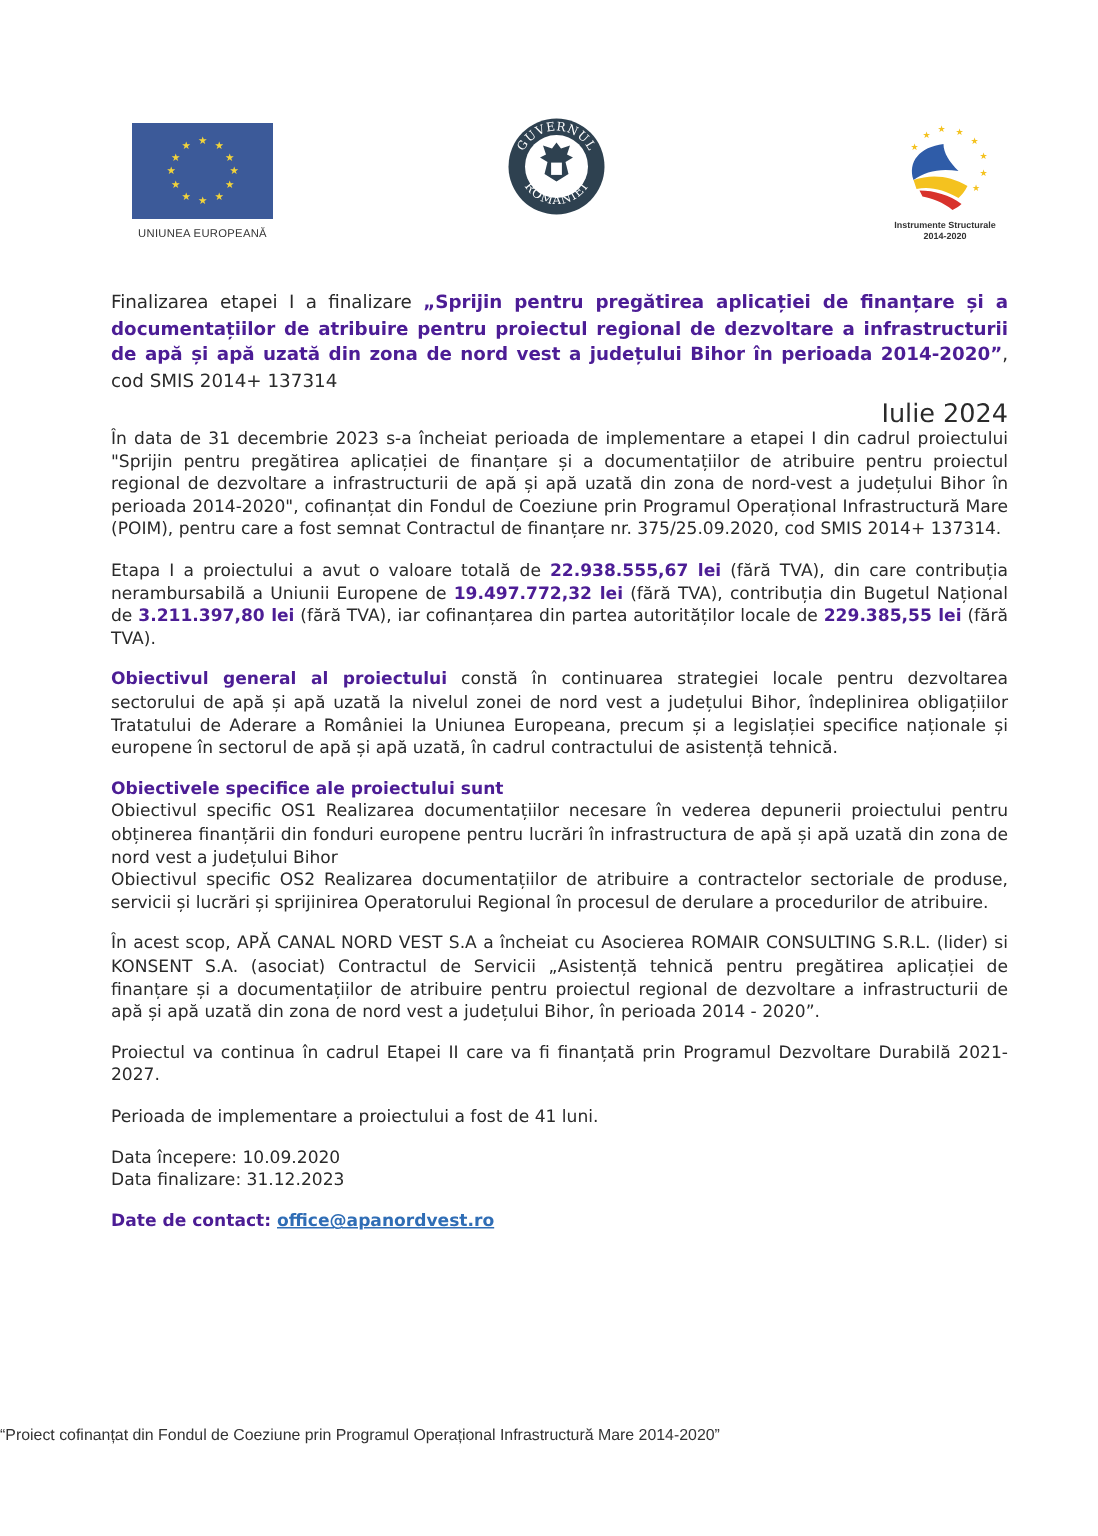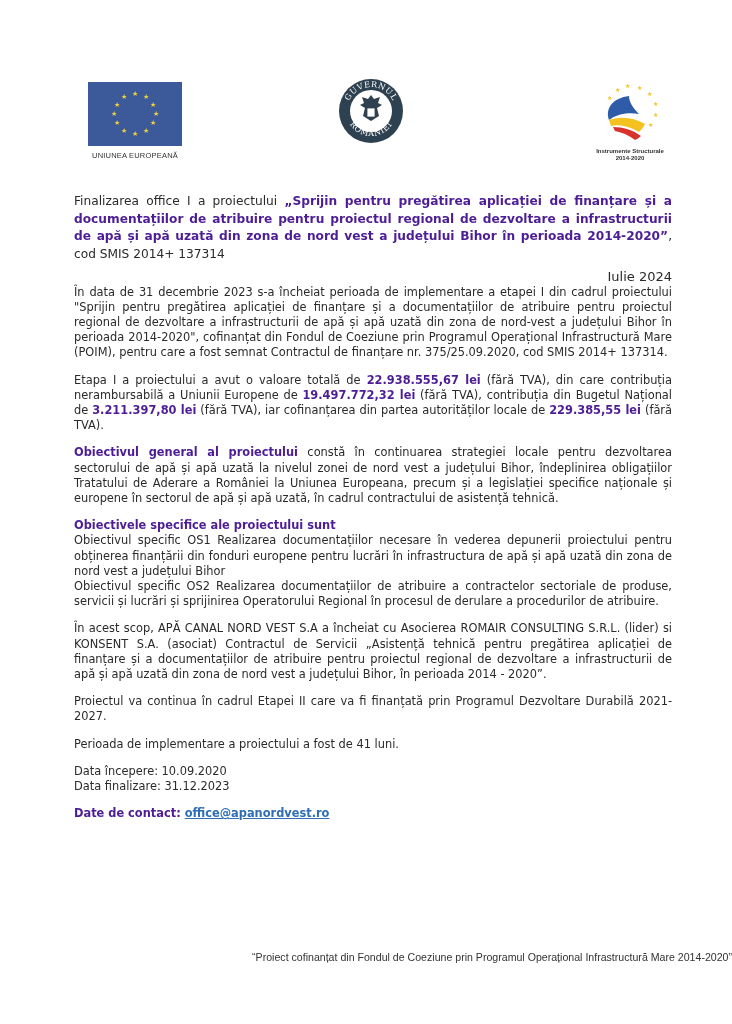--- a/index.html
+++ b/index.html
@@ -12,27 +12,27 @@
   .eu-flag { width: 94px; height: 64px; background: #3c5a99; position: relative; }
   .eu-flag .star { position: absolute; color: #f2d33a; font-size: 7px; line-height: 7px; }
   .eu-label { font-family: "Liberation Sans", sans-serif; font-size: 7.5px; color: #333; margin-top: 5px; letter-spacing: 0.2px; }
   .gov { position: absolute; left: 338px; top: 0px; width: 66px; height: 66px; }
   .is { position: absolute; left: 588px; top: 2px; width: 84px; text-align: center; }
   .is-label { font-family: "Liberation Sans", sans-serif; font-size: 6px; font-weight: bold; color: #333; line-height: 7px; margin-top: 2px; }
 
   .content { position: absolute; left: 74px; top: 193px; width: 598px; font-size: 11.4px; line-height: 15.2px; }
   .title { font-size: 12.2px; line-height: 17.6px; text-align: justify; color: #2a2a2a; }
   .title b { font-weight: bold; }
-  .date-right { text-align: right; margin-top: 6px; font-size: 13px; }
+  .date-right { text-align: right; margin-top: 6px; font-size: 17px; }
   p { margin: 0; text-align: justify; }
   .p1 { }
   .gap { margin-top: 12px; }
   b { font-weight: bold; color: #4c1d95; }
   .link { color: #2f6db5; text-decoration: underline; font-weight: bold; }
-  .footer { position: absolute; left: 0; width: 732px; top: 951px; text-align: right; font-family: "Liberation Sans", sans-serif; font-size: 10.6px; color: #333; }
+  .footer { position: absolute; left: 0; width: 732px; top: 951px; text-align: left; font-family: "Liberation Sans", sans-serif; font-size: 10.6px; color: #333; }
 </style>
 </head>
 <body>
 
 <div class="logo-row">
   <div class="eu">
     <div class="eu-flag">
       <span class="star" style="left:44px;top:9px">★</span>
       <span class="star" style="left:55px;top:12px">★</span>
       <span class="star" style="left:62px;top:20px">★</span>
@@ -82,21 +82,21 @@
     </svg>
     <div class="is-label">
       <div>Instrumente Structurale</div>
       <div>2014-2020</div>
     </div>
   </div>
 </div>
 
 <div class="content">
   <div class="title">
-    <span>Finalizarea office I a proiectului </span><b>„Sprijin pentru pregătirea aplicației de finanțare și a documentațiilor de atribuire pentru proiectul regional de dezvoltare a infrastructurii de apă și apă uzată din zona de nord vest a județului Bihor în perioada 2014-2020”</b><span>,  cod SMIS 2014+ 137314</span>
+    <span>Finalizarea etapei I a finalizare </span><b>„Sprijin pentru pregătirea aplicației de finanțare și a documentațiilor de atribuire pentru proiectul regional de dezvoltare a infrastructurii de apă și apă uzată din zona de nord vest a județului Bihor în perioada 2014-2020”</b><span>,  cod SMIS 2014+ 137314</span>
   </div>
   <div class="date-right">Iulie 2024</div>
 
   <p class="p1">În data de 31 decembrie 2023 s-a încheiat perioada de implementare a etapei I din cadrul proiectului "Sprijin pentru pregătirea aplicației de finanțare și a documentațiilor de atribuire pentru proiectul regional de dezvoltare a infrastructurii de apă și apă uzată din zona de nord-vest a județului Bihor în perioada 2014-2020", cofinanțat din Fondul de Coeziune prin Programul Operațional Infrastructură Mare (POIM), pentru care a fost semnat Contractul de finanțare nr. 375/25.09.2020, cod SMIS 2014+ 137314.</p>
 
   <p class="gap">
     <span>Etapa I a proiectului a avut o valoare totală de </span><b>22.938.555,67 lei</b><span>  (fără TVA), din care contribuția nerambursabilă a Uniunii Europene de </span><b>19.497.772,32 lei</b><span> (fără TVA), contribuția din Bugetul Național de </span><b>3.211.397,80 lei</b><span> (fără TVA), iar cofinanțarea din partea autorităților locale de </span><b>229.385,55 lei</b><span> (fără TVA).</span>
   </p>
 
   <p class="gap">

